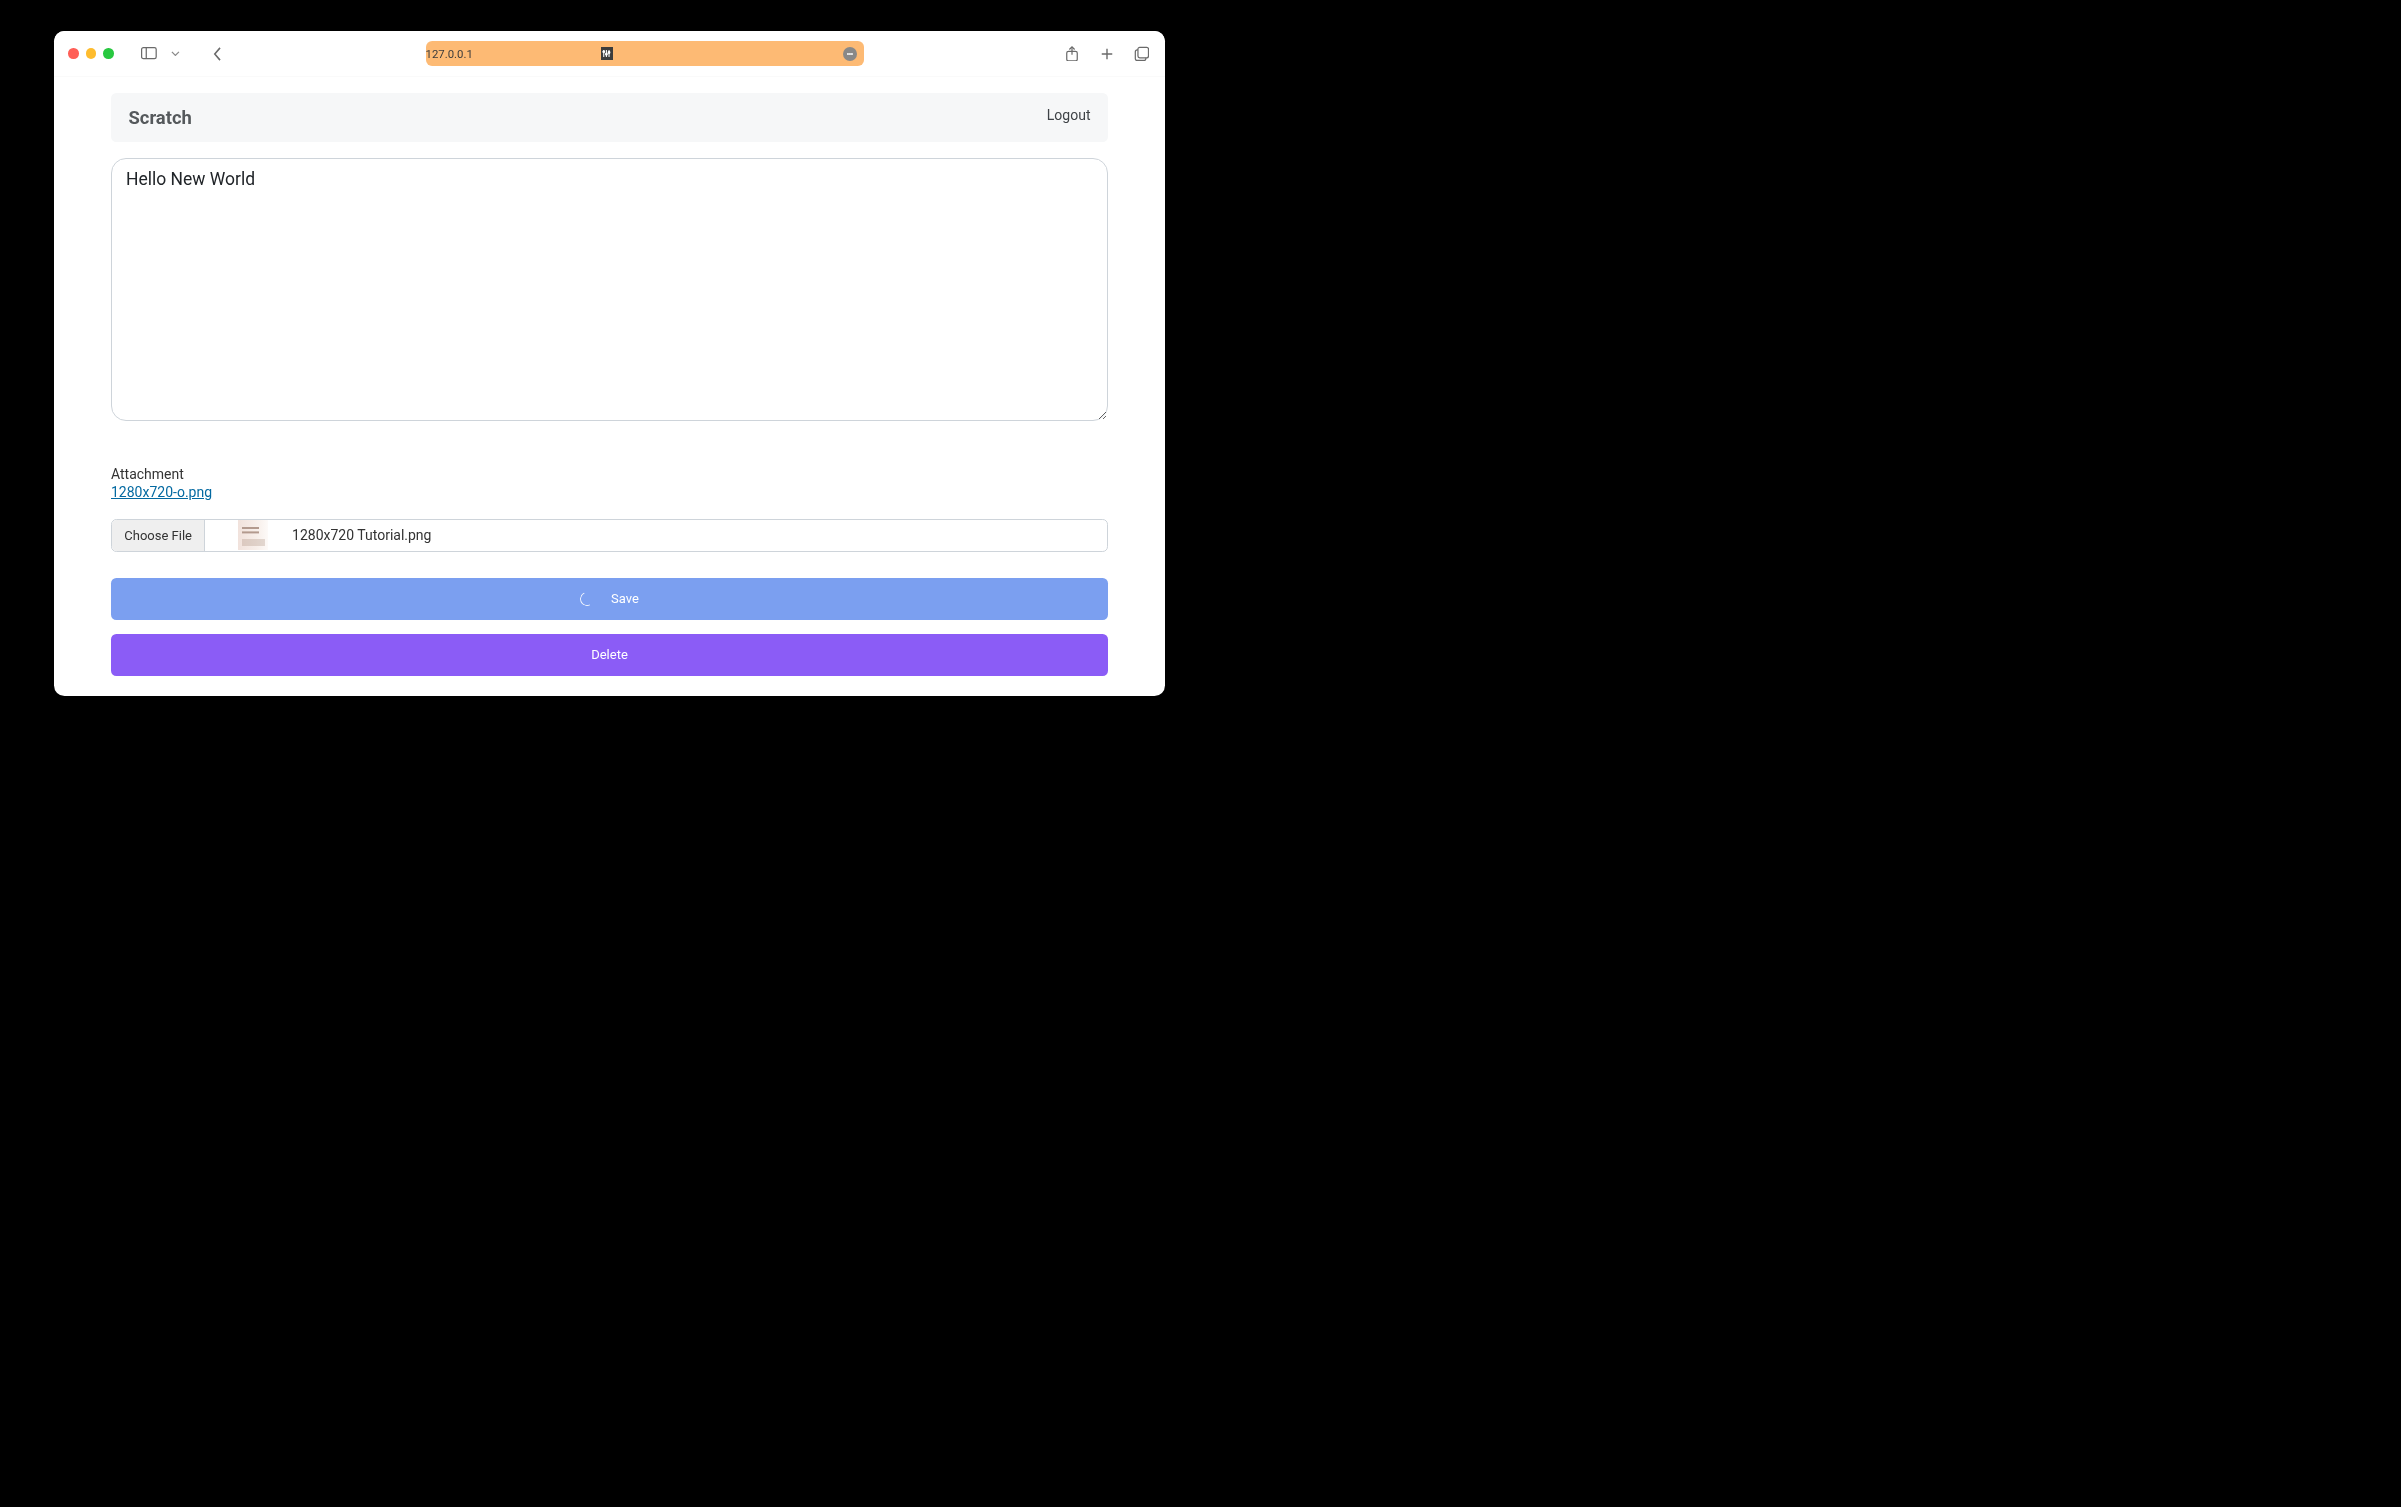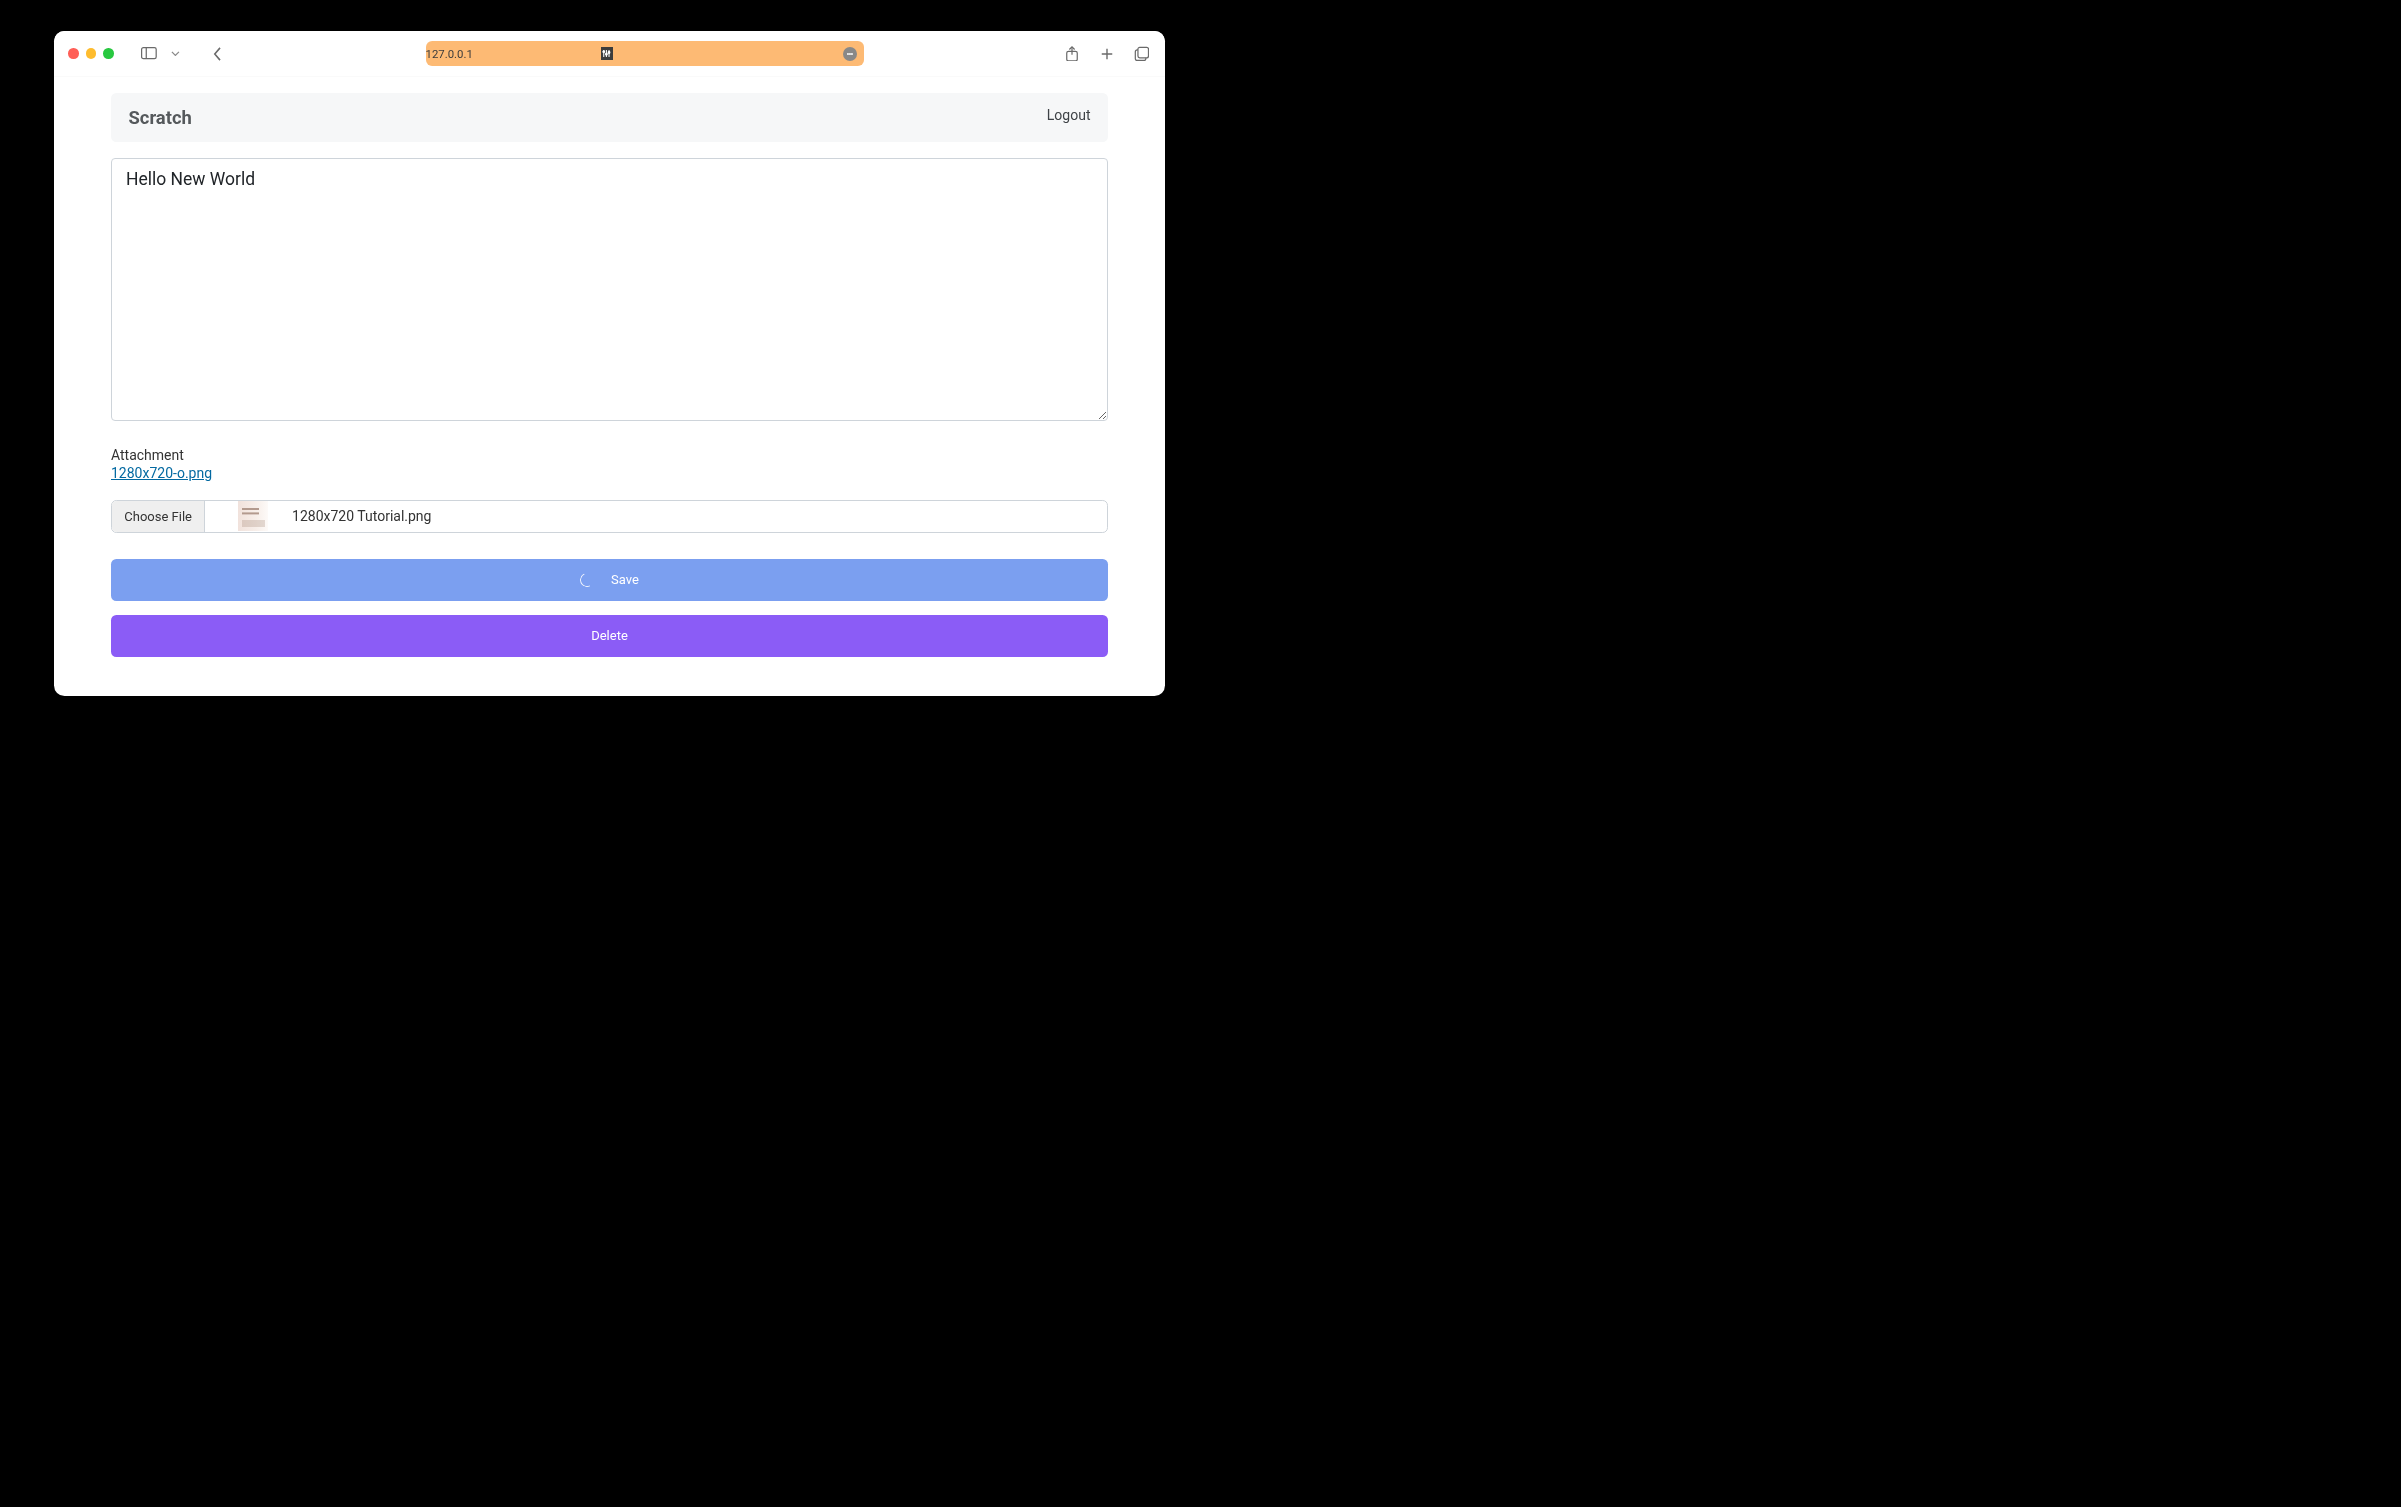--- a/index.html
+++ b/index.html
@@ -124,31 +124,31 @@
     .logout {
       font-size: 14px;
       color: #3e4246;
       cursor: pointer;
     }
 
     .textarea {
       width: 100%;
       height: 263px;
       border: 0.9px solid #ced4da;
-      border-radius: 4px;
+      border-radius: 15px;
       padding: 10.5px 14px;
       font-size: 17.5px;
       font-family: inherit;
       color: #212529;
       resize: both;
       outline: none;
     }
 
     .attachment-label {
-      margin-top: 23px;
+      margin-top: 42px;
       font-size: 14px;
       color: #333;
     }
     .attachment-link {
       margin-top: 2px;
       display: inline-block;
       color: #0369a1;
       text-decoration: underline;
       font-size: 14px;
     }

